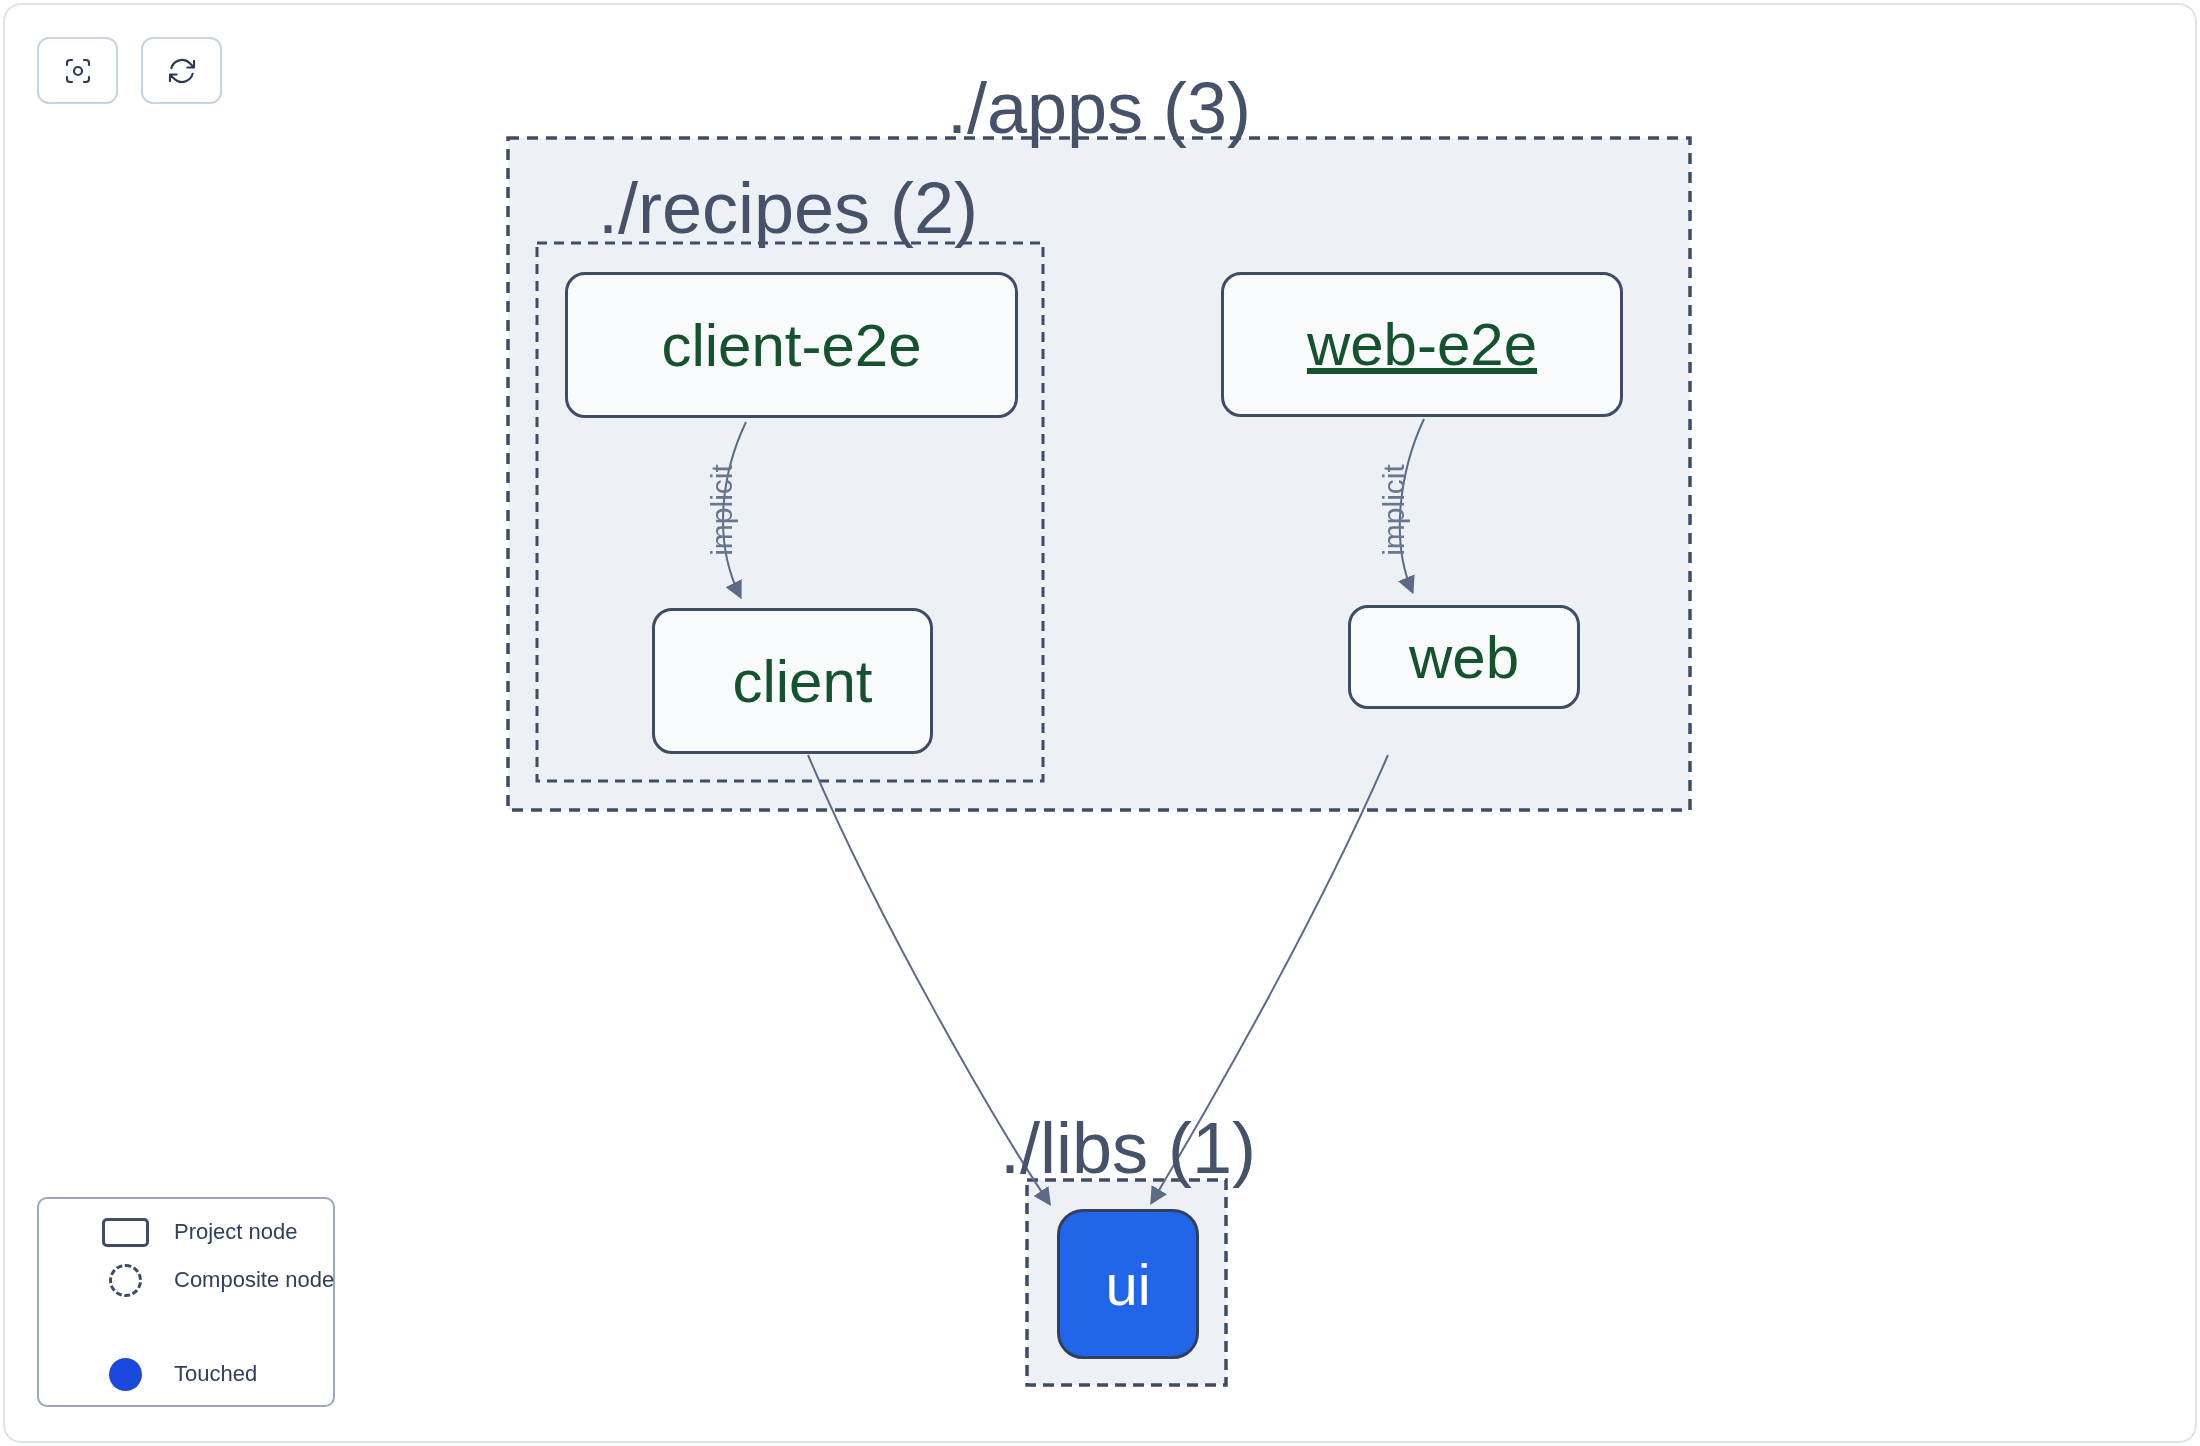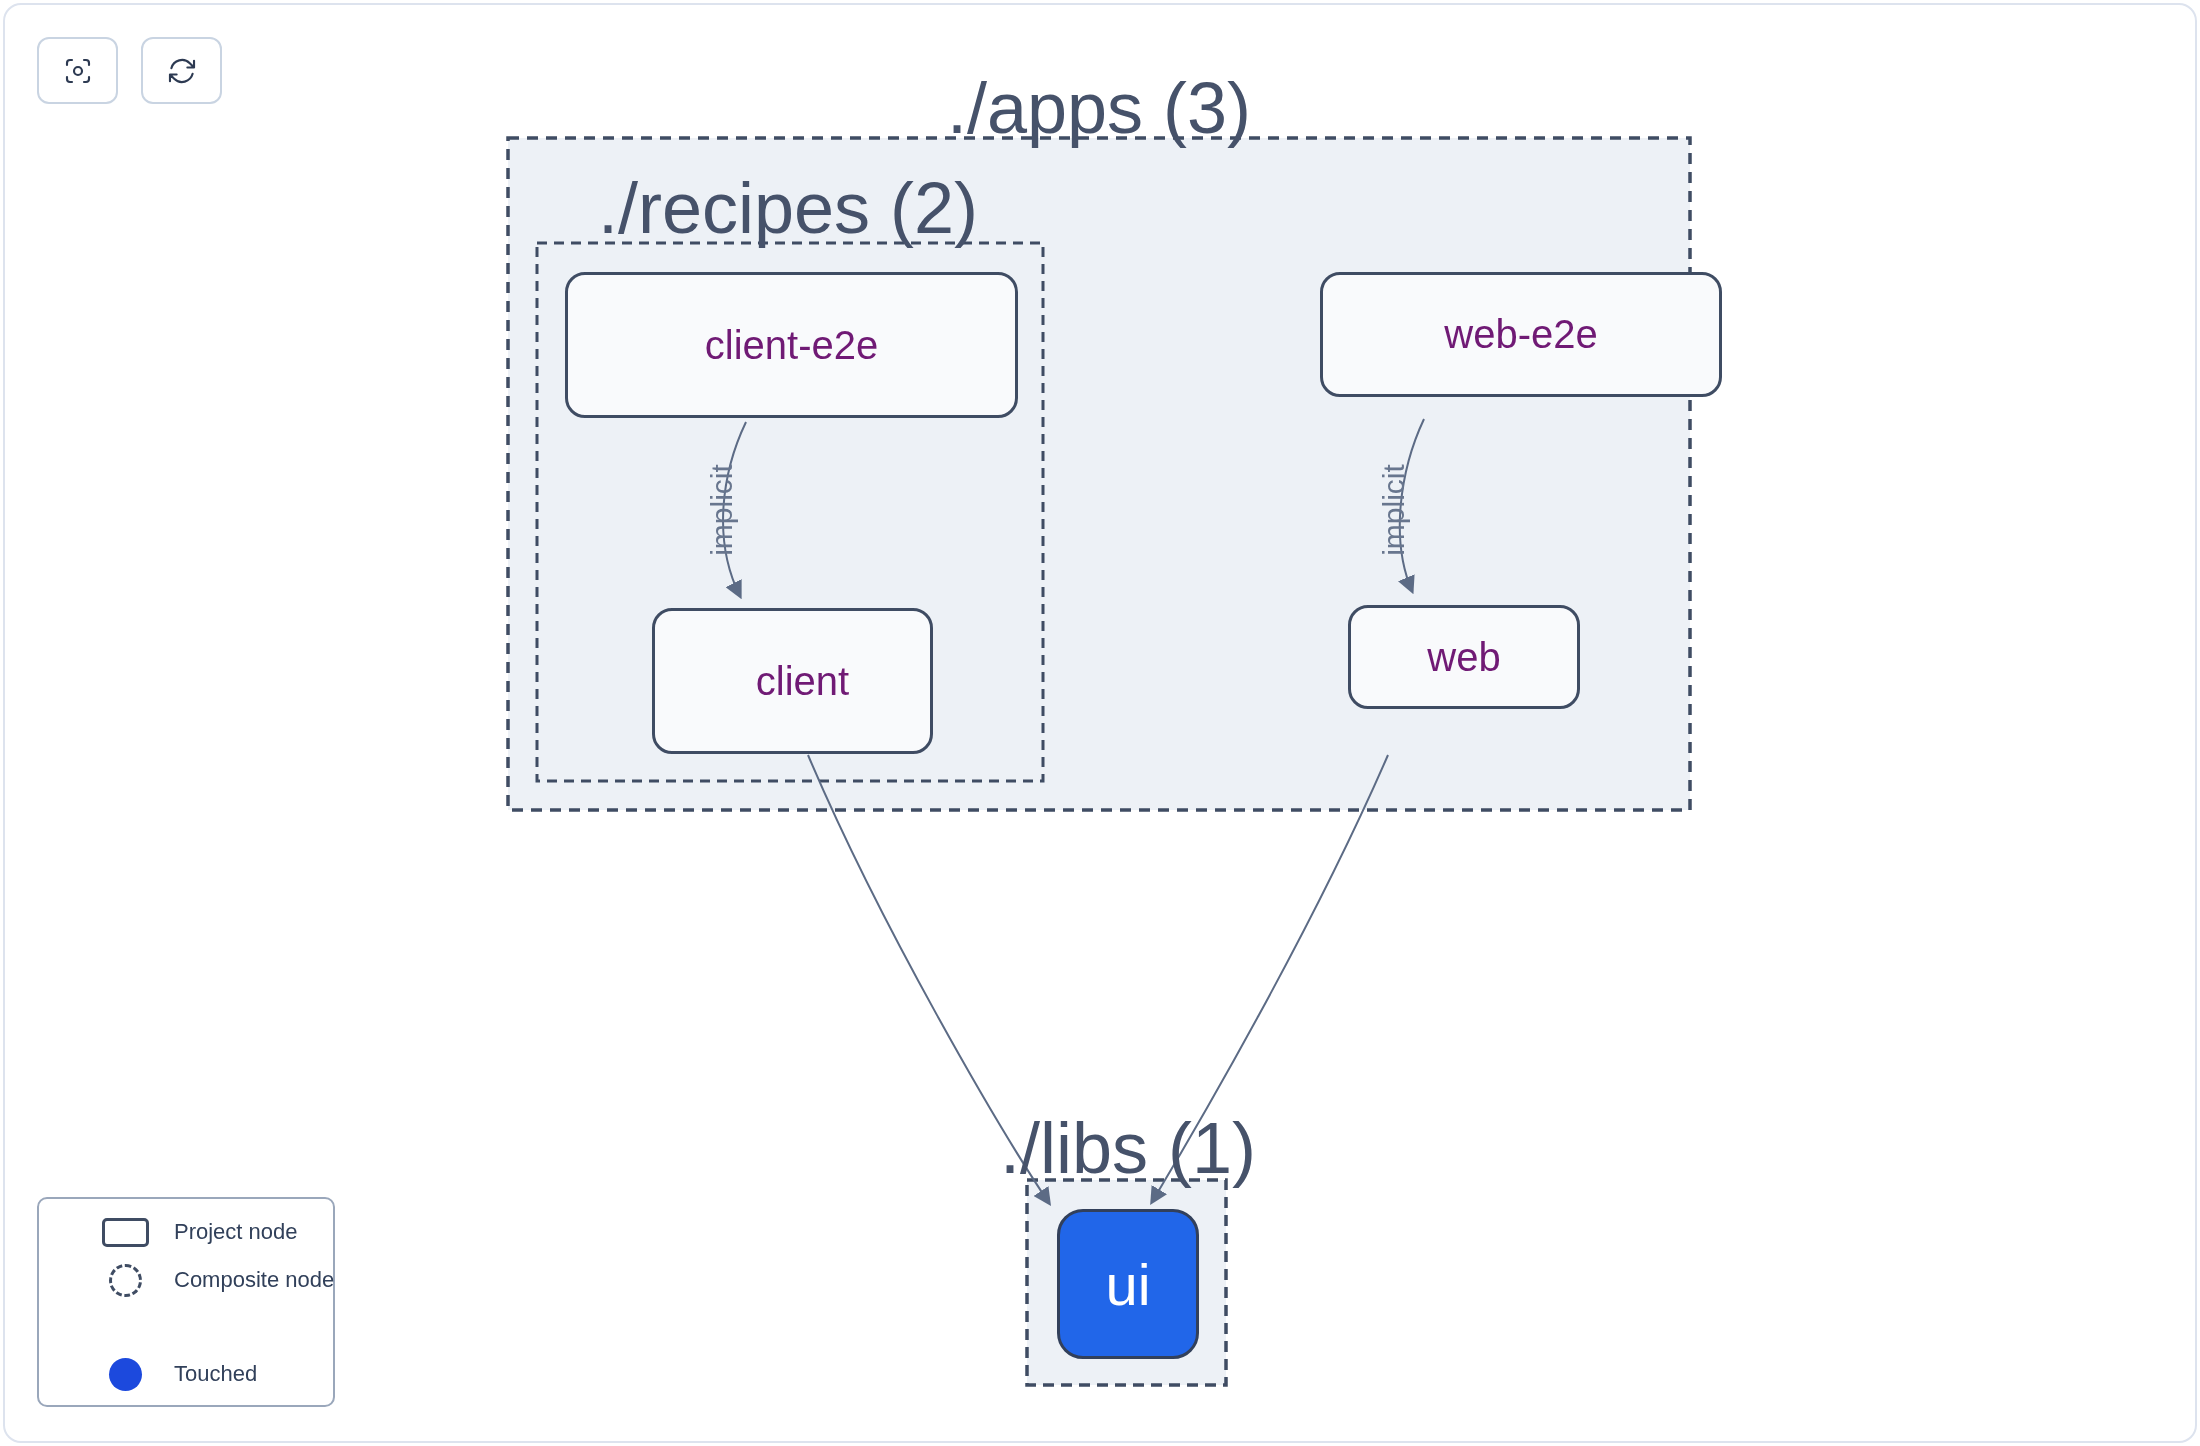--- a/index.html
+++ b/index.html
@@ -13,21 +13,21 @@
             display:flex;align-items:center;justify-content:center;cursor:pointer;padding:0;}
   .tool-btn svg{width:32px;height:32px;stroke:#2d3a52;fill:none;stroke-width:1.6;
                 stroke-linecap:round;stroke-linejoin:round;}
   
   .graph{position:absolute;left:0;top:0;z-index:5;}
   
   .group-title{position:absolute;transform:translateX(-50%);font-size:72px;color:#46526a;
                white-space:nowrap;z-index:10;line-height:1;}
   
   .node{position:absolute;background:#f9fafc;border:3px solid #3f4c63;border-radius:20px;
-        display:flex;align-items:center;justify-content:center;font-size:40px;color:#701a75;
+        display:flex;align-items:center;justify-content:center;font-size:60px;color:#14532d;
         z-index:20;box-sizing:border-box;cursor:pointer;}
   .node.touched{background:#2166e9;border-color:#32405b;color:#ffffff;border-radius:26px;font-size:58px;}
   
   .edge-label{position:absolute;transform:translate(-50%,-50%) rotate(-90deg);font-size:30px;
               color:#68768e;white-space:nowrap;z-index:8;}
   
   .legend{position:absolute;left:37px;top:1197px;width:298px;height:210px;background:#ffffff;
           border:2px solid #9aa7bb;border-radius:10px;z-index:30;box-sizing:border-box;}
   .legend-row{position:absolute;left:0;width:100%;height:48px;display:flex;align-items:center;}
   .legend-icon{position:absolute;left:63px;width:47px;display:flex;justify-content:center;}
@@ -74,21 +74,21 @@
   </svg>
 
   <div class="group-title" style="left:1099px;top:72px;">./apps (3)</div>
   <div class="group-title" style="left:788px;top:172px;">./recipes (2)</div>
   <div class="group-title" style="left:1128px;top:1112px;">./libs (1)</div>
 
   <div class="edge-label" style="left:722px;top:510px;">implicit</div>
   <div class="edge-label" style="left:1394px;top:510px;">implicit</div>
 
   <div class="node" style="left:565px;top:272px;width:453px;height:146px;">client-e2e</div>
-  <div class="node" style="left:1320px;top:272px;width:402px;height:125px;">web-e2e</div>
+  <div class="node" style="left:1221px;top:272px;width:402px;height:145px;text-decoration:underline;">web-e2e</div>
   <div class="node" style="left:652px;top:608px;width:281px;height:146px;padding-left:20px;">client</div>
   <div class="node" style="left:1348px;top:605px;width:232px;height:104px;">web</div>
   <div class="node touched" style="left:1057px;top:1209px;width:142px;height:150px;">ui</div>
 
   <div class="legend">
 
     <div class="legend-row" style="top:9px;">
       <span class="legend-icon">
           <span class="icon-project"></span>
         </span>

